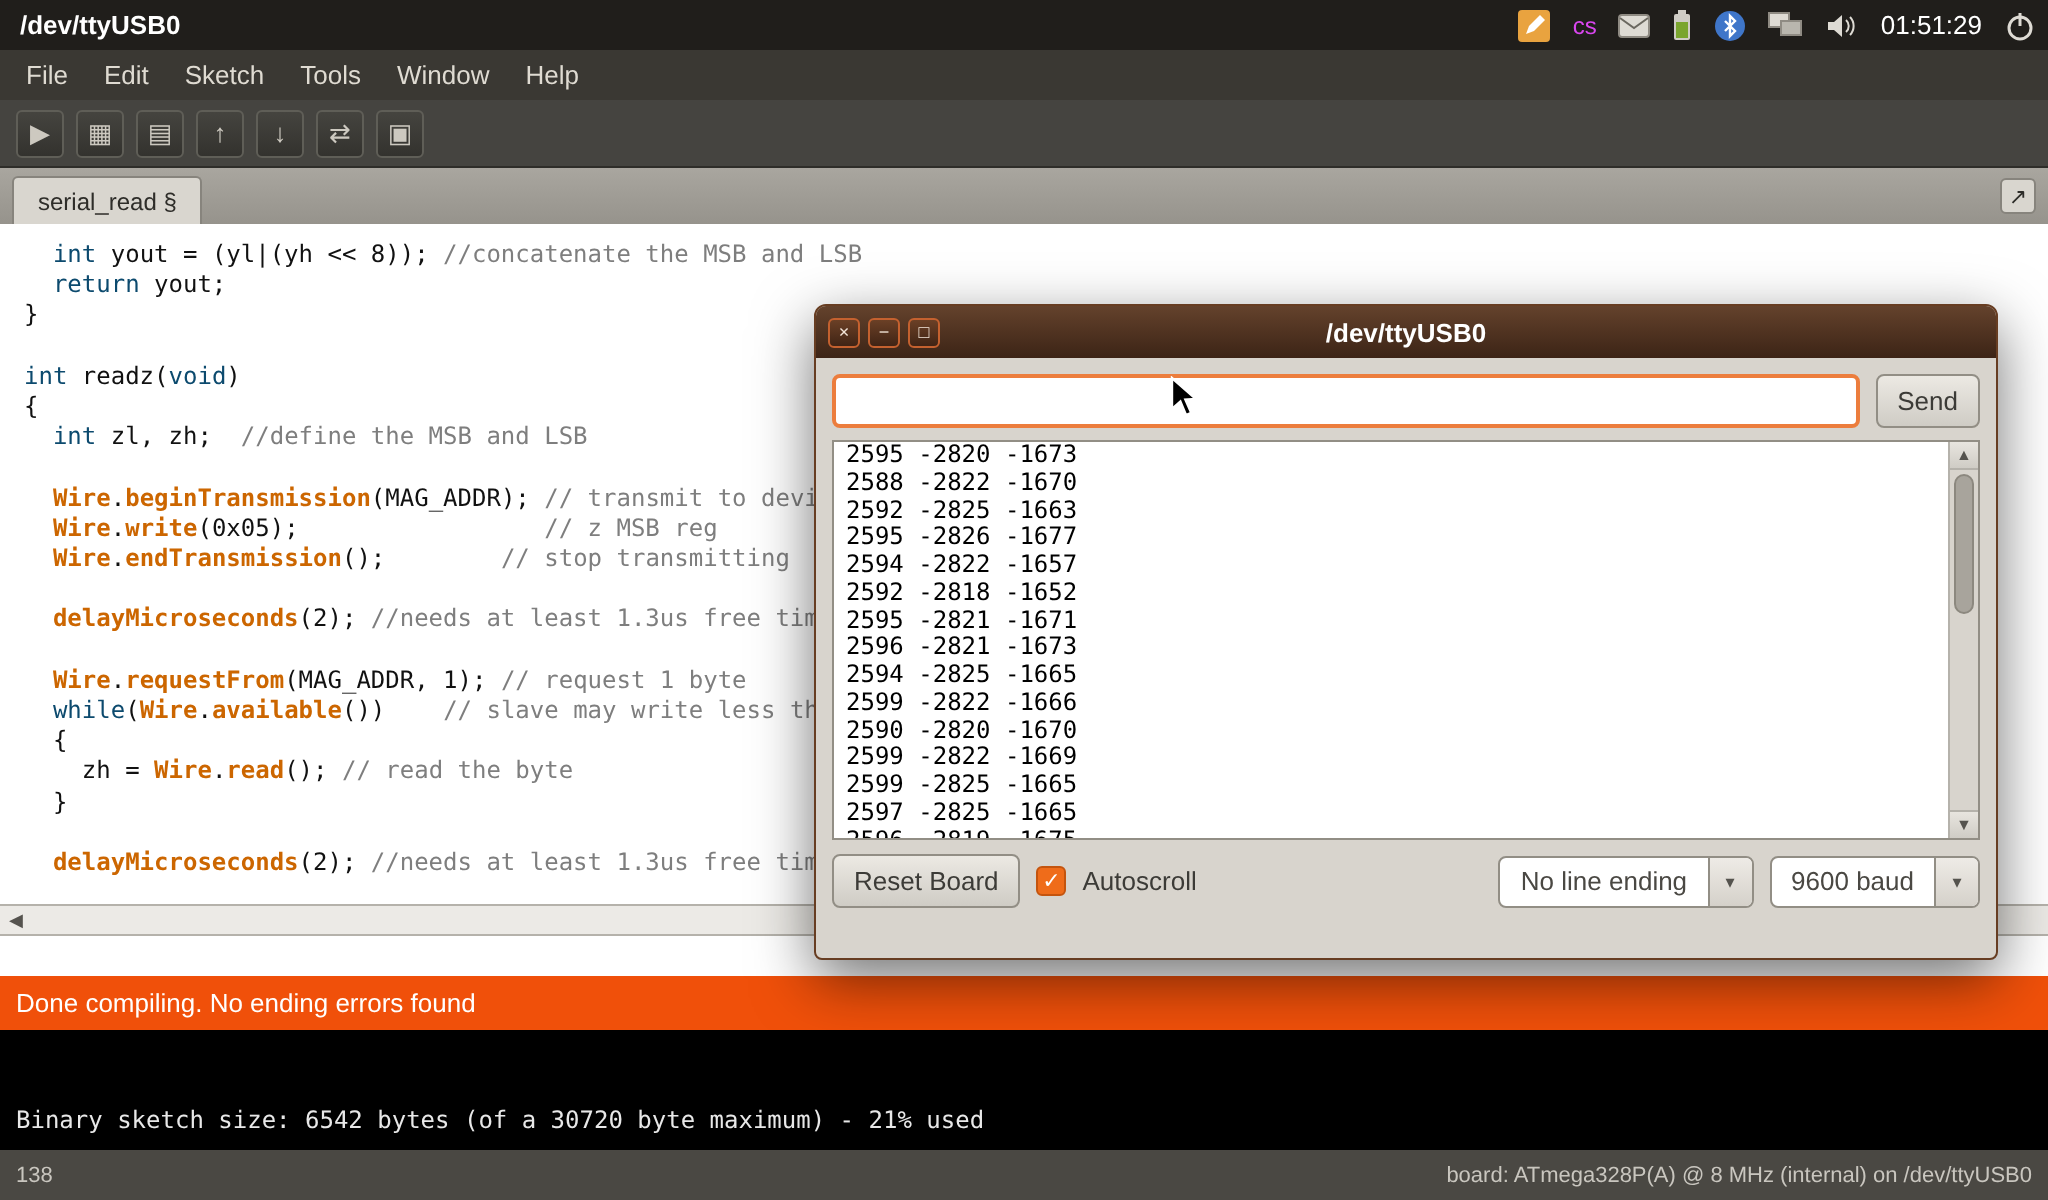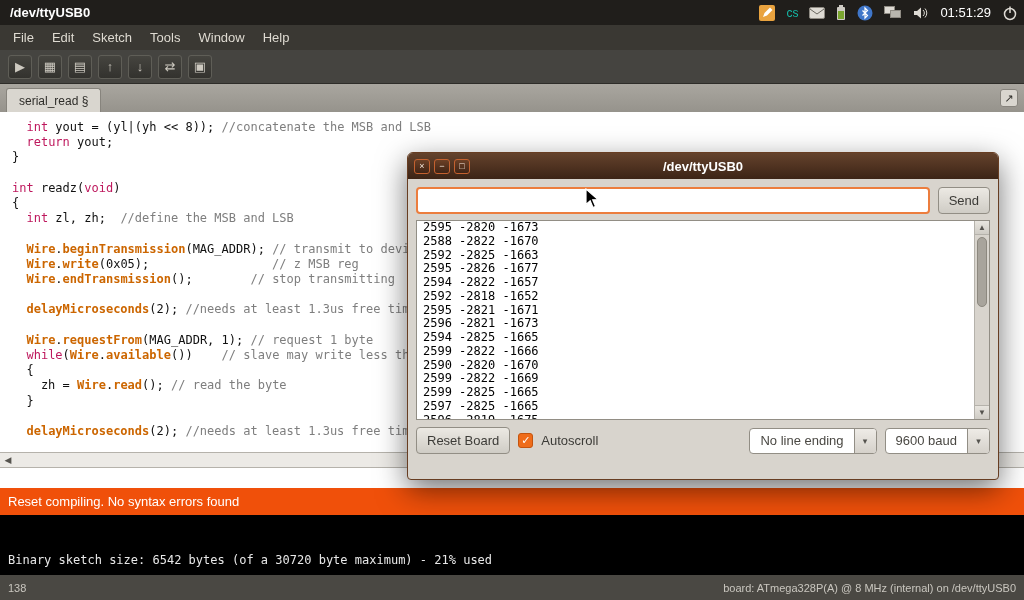--- a/index.html
+++ b/index.html
@@ -7,21 +7,21 @@
   #screen {
     position:relative; width:1024px; height:600px; overflow:hidden;
     background:#ffffff; font-family:"Liberation Sans", sans-serif;
   }
 
   
   .top-panel { height:25px; background:#201e1b; color:#e6e2da; display:flex; align-items:center; padding:0 6px; }
   .win-title { font-weight:bold; font-size:13px; padding-left:4px; color:#ffffff; }
   .tray { margin-left:auto; display:flex; align-items:center; gap:11px; }
   .tray svg { display:block; }
-  .kbd-label { font-size:12px; color:#14b8a6; }
+  .kbd-label { font-size:12px; color:#d946ef; }
   .clock { font-size:13px; color:#ffffff; }
 
   
   .menu-bar { height:25px; background:#3a3833; display:flex; align-items:center; padding-left:4px; }
   .menu-item { color:#dfdbd2; font-size:13px; padding:0 9px; line-height:25px; cursor:default;text-align:right; }
 
   
   .toolbar { height:34px; background:#454440; border-bottom:1px solid #2e2d29; display:flex; align-items:center; gap:6px; padding-left:8px; }
   .tool-btn { width:24px; height:24px; border:1px solid #5f5e57; border-radius:3px;
     background:linear-gradient(#45443f,#33322e); color:#cdc9c0; font-size:13px;
@@ -32,21 +32,21 @@
   .tab { background:#d9d6cf; border:1px solid #87847d; border-bottom:none; border-radius:3px 3px 0 0;
     padding:5px 12px 4px; font-size:12px; color:#2e2d29; }
   .tab-menu-btn { position:absolute; right:6px; top:5px; width:18px; height:18px; background:#d9d6cf;
     border:1px solid #87847d; border-radius:3px; display:flex; align-items:center; justify-content:center;
     font-size:11px; color:#2e2d29; }
 
   
   .editor { position:absolute; top:112px; left:0; right:0; height:340px; background:#ffffff; overflow:hidden; }
   .code { padding:8px 0 0 12px; font-family:"DejaVu Sans Mono", monospace; font-size:12px; line-height:15.2px; color:#111; }
   .code-line { white-space:pre; }
-  .kw { color:#be185d; }
+  .kw { color:#0c4a6e; }
   .fn { color:#cc6600; font-weight:bold; }
   .cm { color:#7e7e7e; }
 
   .hscroll { position:absolute; top:452px; left:0; right:0; height:16px; background:#eceae6;
     border-top:1px solid #b5b2ab; border-bottom:1px solid #b5b2ab; display:flex; align-items:center; }
   .hscroll .arrow { width:16px; text-align:center; color:#55534e; font-size:9px; }
 
   
   .status-bar { position:absolute; top:488px; left:0; right:0; height:27px; background:#f0500a;
     color:#ffffff; font-size:13px; line-height:27px; padding-left:8px; }
@@ -217,21 +217,21 @@
         <div class="code-line">&nbsp;</div>
         <div class="code-line"><span>  </span><span class="fn">delayMicroseconds</span><span>(2); </span><span class="cm">//needs at least 1.3us free time</span></div>
       </div>
   </div>
 
   <div class="hscroll">
     <span class="arrow">◀</span>
   </div>
 
   <div class="status-bar">
-    <span>Reset compiling. No syntax errors found</span>
+    <span>Done compiling. No ending errors found</span>
   </div>
 
   <div class="console-area">
     <span>Binary sketch size: 6542 bytes (of a 30720 byte maximum) - 21% used</span>
   </div>
 
   <div class="footer">
     <span>138</span>
     <span>board: ATmega328P(A) @ 8 MHz (internal) on /dev/ttyUSB0</span>
   </div>

